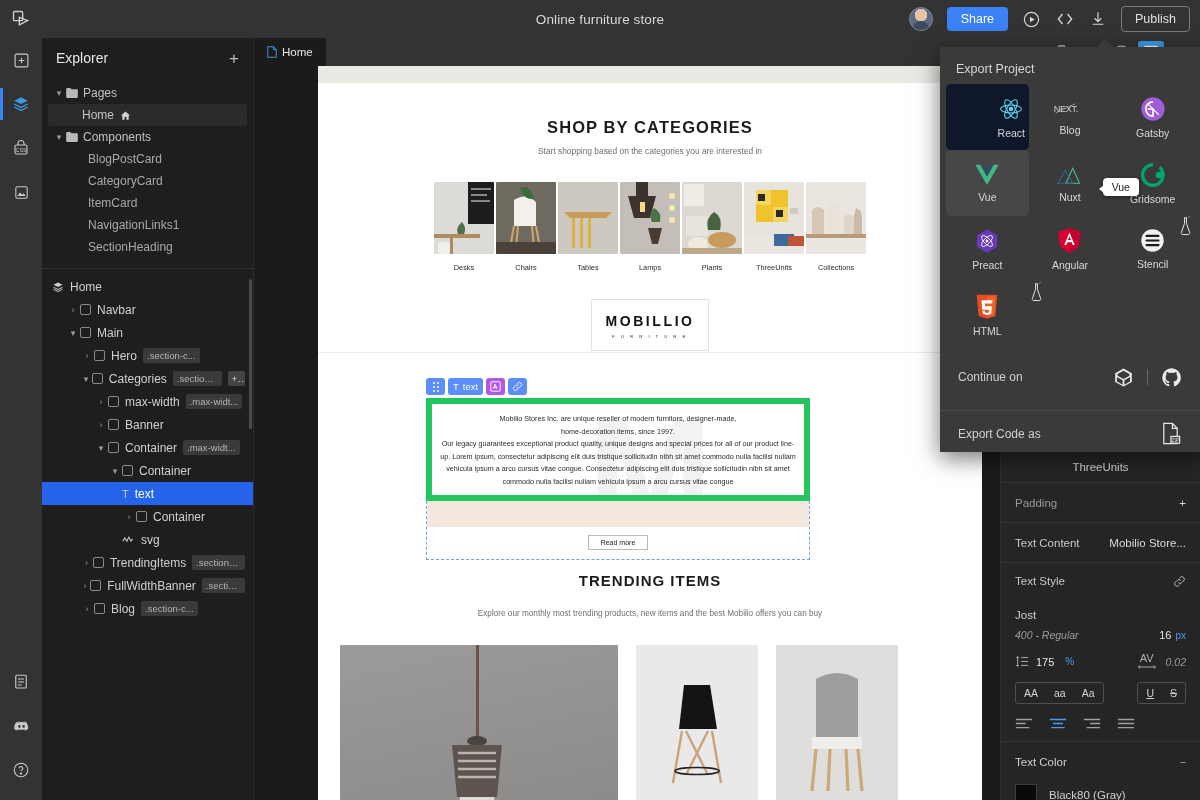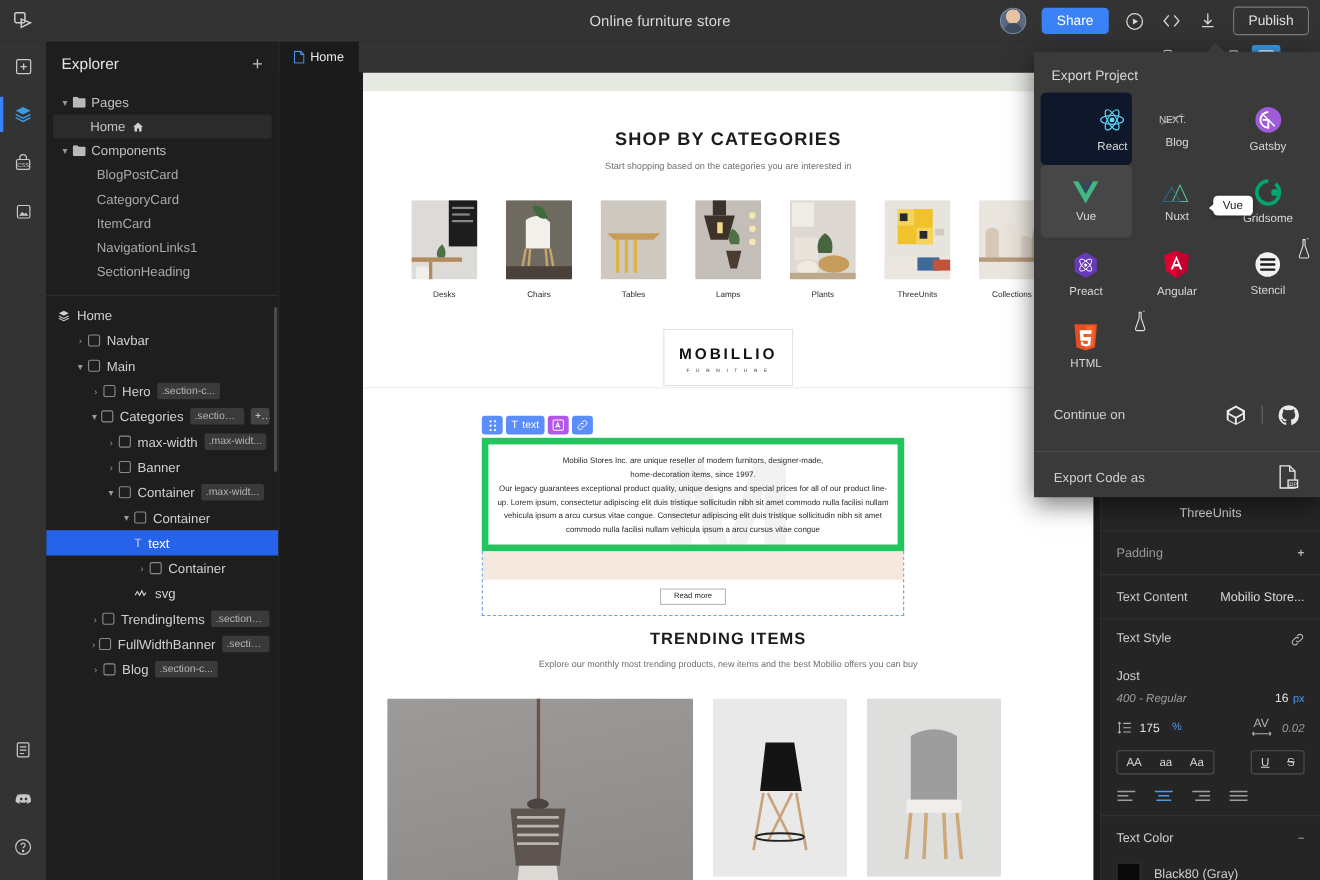--- a/index.html
+++ b/index.html
@@ -126,33 +126,33 @@
   }
   .bar-ic.on { background: #3b9ae1; color: #fff; }
   .bar-gap { width: 12px; }
 
   
   .canvas {
     position: absolute; left: 254px; top: 66px; width: 946px; height: 734px;
     background: #1b1b1b; overflow: hidden;
   }
   .page {
-    position: absolute; left: 76px; top: 0; width: 664px; height: 734px;
+    position: absolute; left: 64px; top: 0; width: 664px; height: 734px;
     background: #ffffff; overflow: hidden;
   }
   .page-strip { height: 17px; background: #e7eae3; }
 
   .sec-title {
     text-align: center; font-size: 16.5px; font-weight: bold; letter-spacing: 1.1px;
     color: #1c1c1c; margin-top: 35px;
   }
   .sec-sub {
     text-align: center; font-size: 8.4px; color: #6f6f6f; margin-top: 9px;
   }
-  .cats { display: flex; justify-content: center; gap: 26px; margin-top: 26px; }
+  .cats { display: flex; justify-content: center; gap: 2px; margin-top: 26px; }
   .cat { width: 60px; }
   .cat-img { width: 60px; height: 72px; border-radius: 1px; }
   .cat-lbl { text-align: center; font-size: 7.4px; color: #2a2a2a; margin-top: 9px; }
 
   .logo-box {
     width: 118px; margin: 27px auto 0; border: 1px solid #e2e2e2;
     padding: 13px 0 11px; background: #fff; position: relative; z-index: 2;
   }
   .logo-main { text-align: center; font-size: 14px; letter-spacing: 2.6px; color: #111; font-weight: 600; }
   .logo-sub { text-align: center; font-size: 4.4px; letter-spacing: 2.4px; color: #333; margin-top: 5px; }
@@ -191,21 +191,21 @@
   .watermark {
     position: absolute; left: 50%; top: 330px; transform: translateX(-50%);
     font-size: 150px; color: #f2f2f2; font-weight: 700; line-height: 1; z-index: 0;
     pointer-events: none;
   }
 
   .trend-title {
     text-align: center; font-size: 15px; font-weight: bold; letter-spacing: 1px;
     color: #1c1c1c; margin-top: 35px;
   }
-  .trend-sub { text-align: center; font-size: 8.2px; color: #6f6f6f; margin-top: 10px; }
+  .trend-sub { text-align: center; font-size: 8.2px; color: #6f6f6f; margin-top: 20px; }
   .items { display: flex; gap: 18px; margin-top: 27px; padding: 0 22px; }
   .item-big { width: 278px; }
   .item-sm { width: 122px; }
   .item-img { width: 100%; border-radius: 1px; }
 
   
   .props {
     position: absolute; right: 0; top: 66px; width: 200px; height: 734px;
     background: #252525; border-left: 1px solid #2f2f2f;
   }

